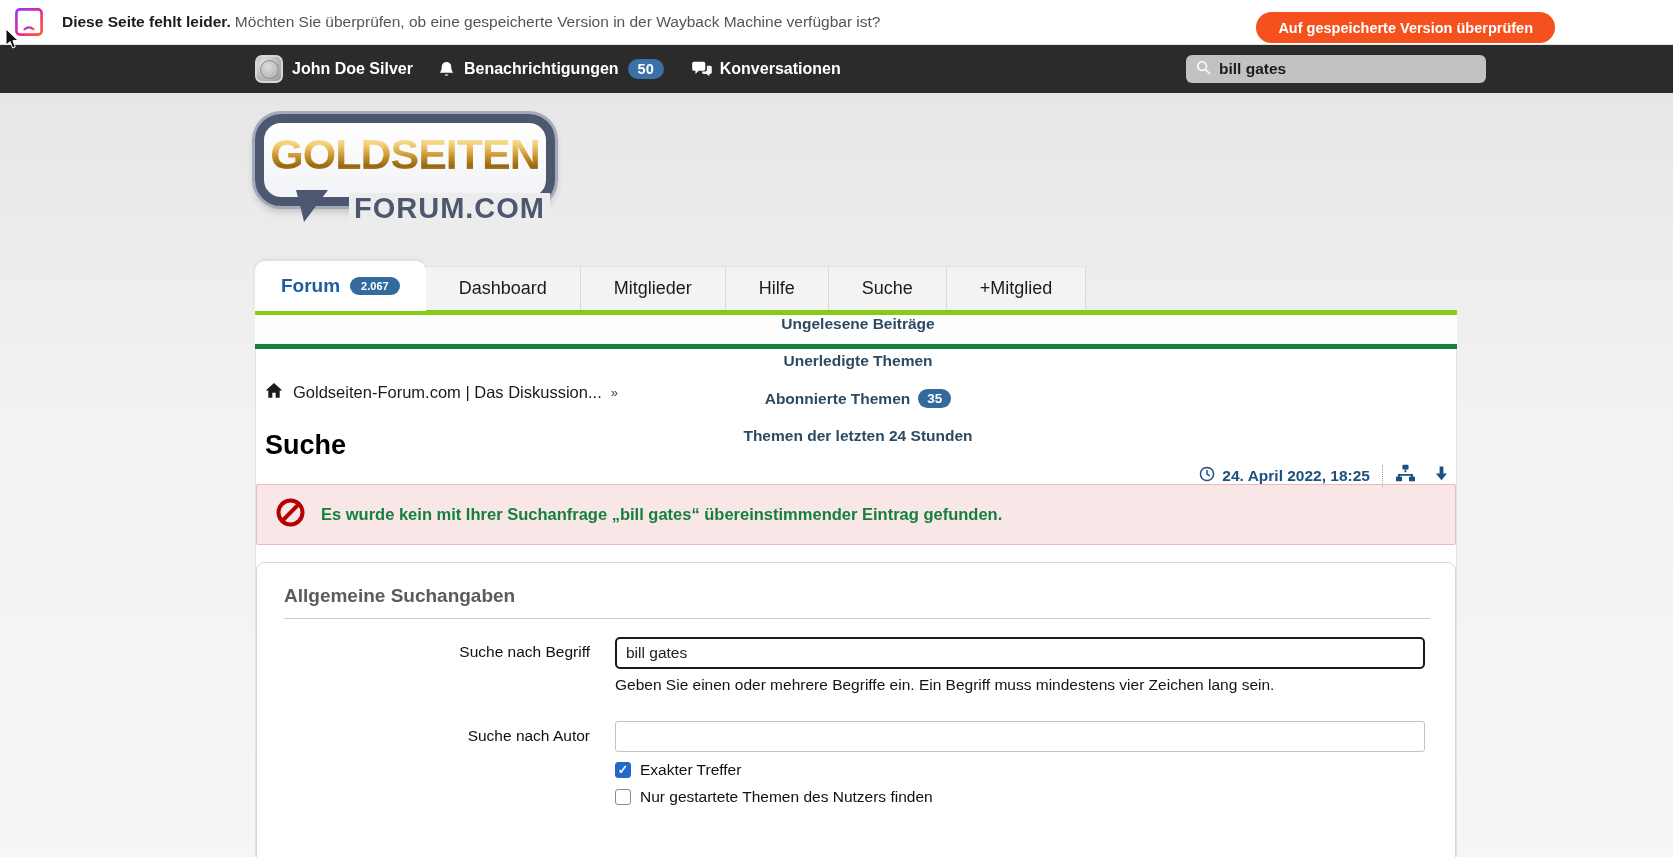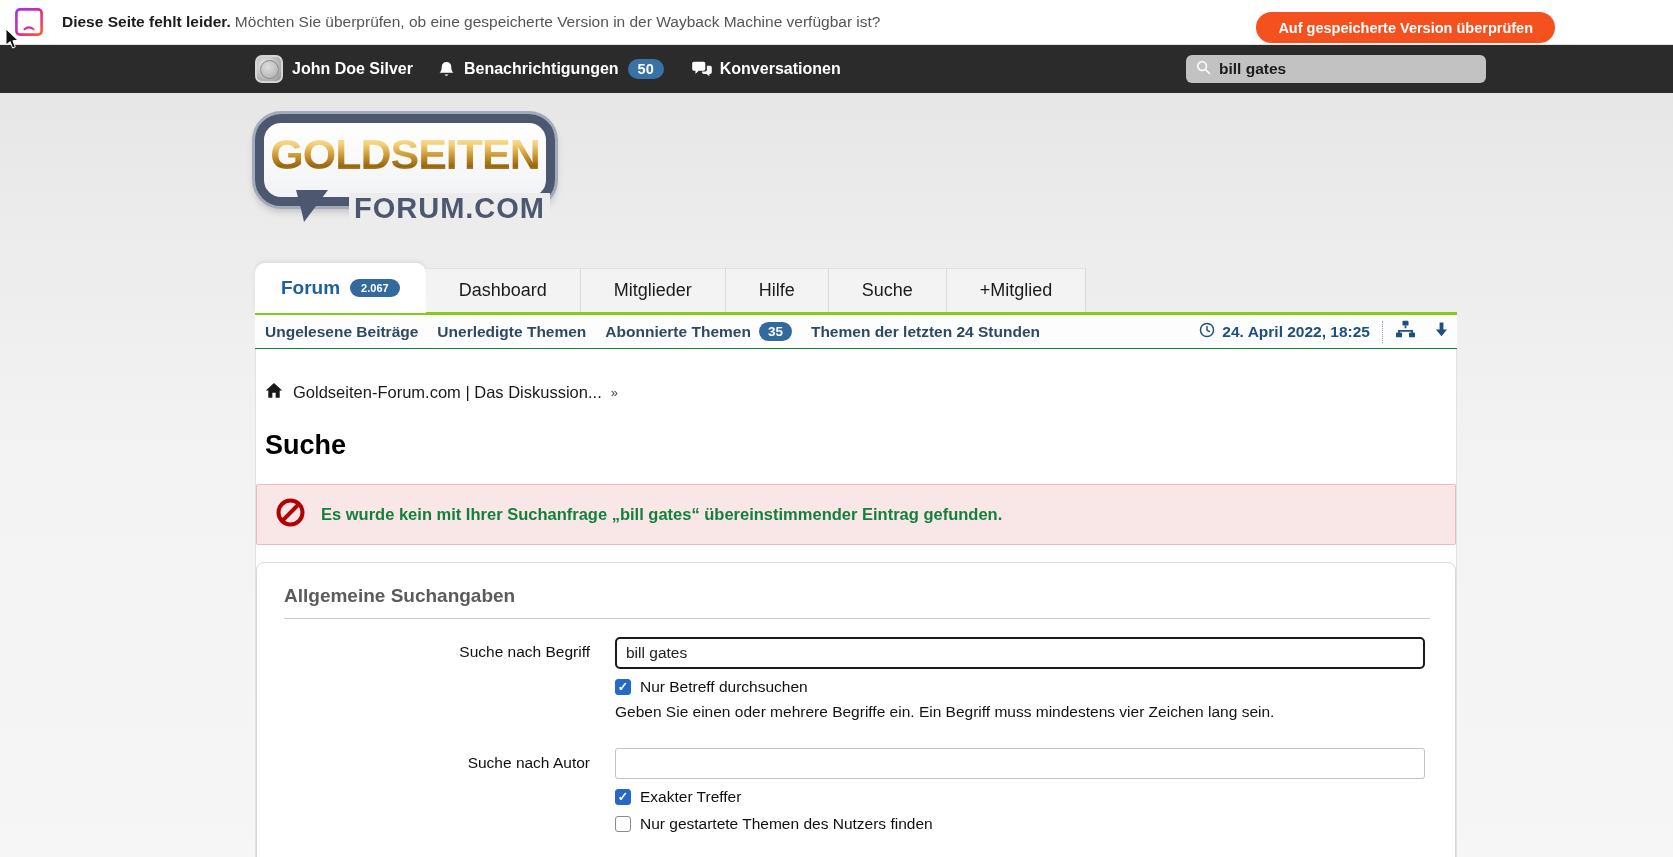--- a/index.html
+++ b/index.html
@@ -69,40 +69,40 @@
     -webkit-background-clip: text; background-clip: text; color: transparent;
     transform: translateY(-6px);
   }
   .logo-sub {
     position: absolute; right: -4px; bottom: -28px; font-size: 29px; font-weight: bold;
     color: #4d5770; letter-spacing: 1px; background: #ececec; padding: 0 5px; line-height: 1.1;
   }
   .logo-tail { position: absolute; left: 30px; bottom: -31px; }
 
   
-  .tabs { display: flex; align-items: flex-end; border-bottom: 3px solid #84cc16; height: 50px; text-align: center; }
+  .tabs { display: flex; align-items: flex-end; border-bottom: 5px solid #84cc16; height: 50px; text-align: center; }
   .tab {
     height: 44px; display: flex; align-items: center; padding: 0 33px;
     background: #f3f3f3; border-top: 1px solid #e2e2e2; border-right: 1px solid #d9d9d9;
     font-size: 18px; color: #1b1b1b; cursor: pointer; white-space: nowrap;
   }
   .tab.active {
     height: 50px; background: #ffffff; border: none; border-radius: 10px 10px 0 0;
     margin-bottom: -1px; padding: 0 26px; color: #1e5fa0; font-weight: bold; font-size: 19px;
     box-shadow: 0 -2px 4px rgba(0,0,0,.07);
   }
   .tab-badge {
     background: #336a9e; color: #fff; font-size: 11px; font-weight: bold;
     border-radius: 13px; padding: 3px 11px; margin-left: 10px;
   }
 
   
   .subnav {
-    height: 34px; background: #fdfdfd; border-bottom: 1px solid #15803d;
-    display: flex; align-items: center; padding: 0 6px 0 10px; gap: 19px;
+    height: 34px; background: #fdfdfd; border-bottom: 5px solid #15803d;
+    display: flex; align-items: center; padding: 0 6px 0 10px; gap: 19px; flex-direction: column;
   }
   .subnav-link { font-size: 15.5px; font-weight: 600; color: #2c4a63; cursor: pointer;
     display: inline-flex; align-items: center; white-space: nowrap; }
   .subnav-badge { background: #336a9e; color: #fff; font-size: 13.5px; font-weight: bold;
     border-radius: 12px; padding: 2px 9px; margin-left: 8px; }
   .subnav-right { margin-left: auto; display: flex; align-items: center; color: #1d4f80; }
   .subnav-date { font-size: 15.5px; font-weight: 600; color: #1d4f80; margin-left: 7px; }
   .subnav-divider { border-left: 1px dotted #8fa6c0; height: 22px; margin: 0 12px; }
   .subnav-right svg { cursor: pointer; }
   .subnav-right .sicon + .sicon { margin-left: 16px; }
@@ -318,24 +318,20 @@
     </div>
 
     <div class="panel">
       <div class="panel-title">Allgemeine Suchangaben</div>
       <hr class="panel-rule">
 
       <div class="frow">
         <label class="frow-label">Suche nach Begriff</label>
         <div class="frow-field">
           <input class="input-term" value="bill gates" style="">
-          <div class="cb-line">
-            <span class="cb" data-checked="true"></span>
-            <span>Nur Betreff durchsuchen</span>
-          </div>
           <div class="help-text">Geben Sie einen oder mehrere Begriffe ein. Ein Begriff muss mindestens vier Zeichen lang sein.</div>
         </div>
       </div>
 
       <div class="frow row-gap">
         <label class="frow-label">Suche nach Autor</label>
         <div class="frow-field">
           <input class="input-author" value="" style="">
           <div class="cb-line">
             <span class="cb" data-checked="true"></span>

